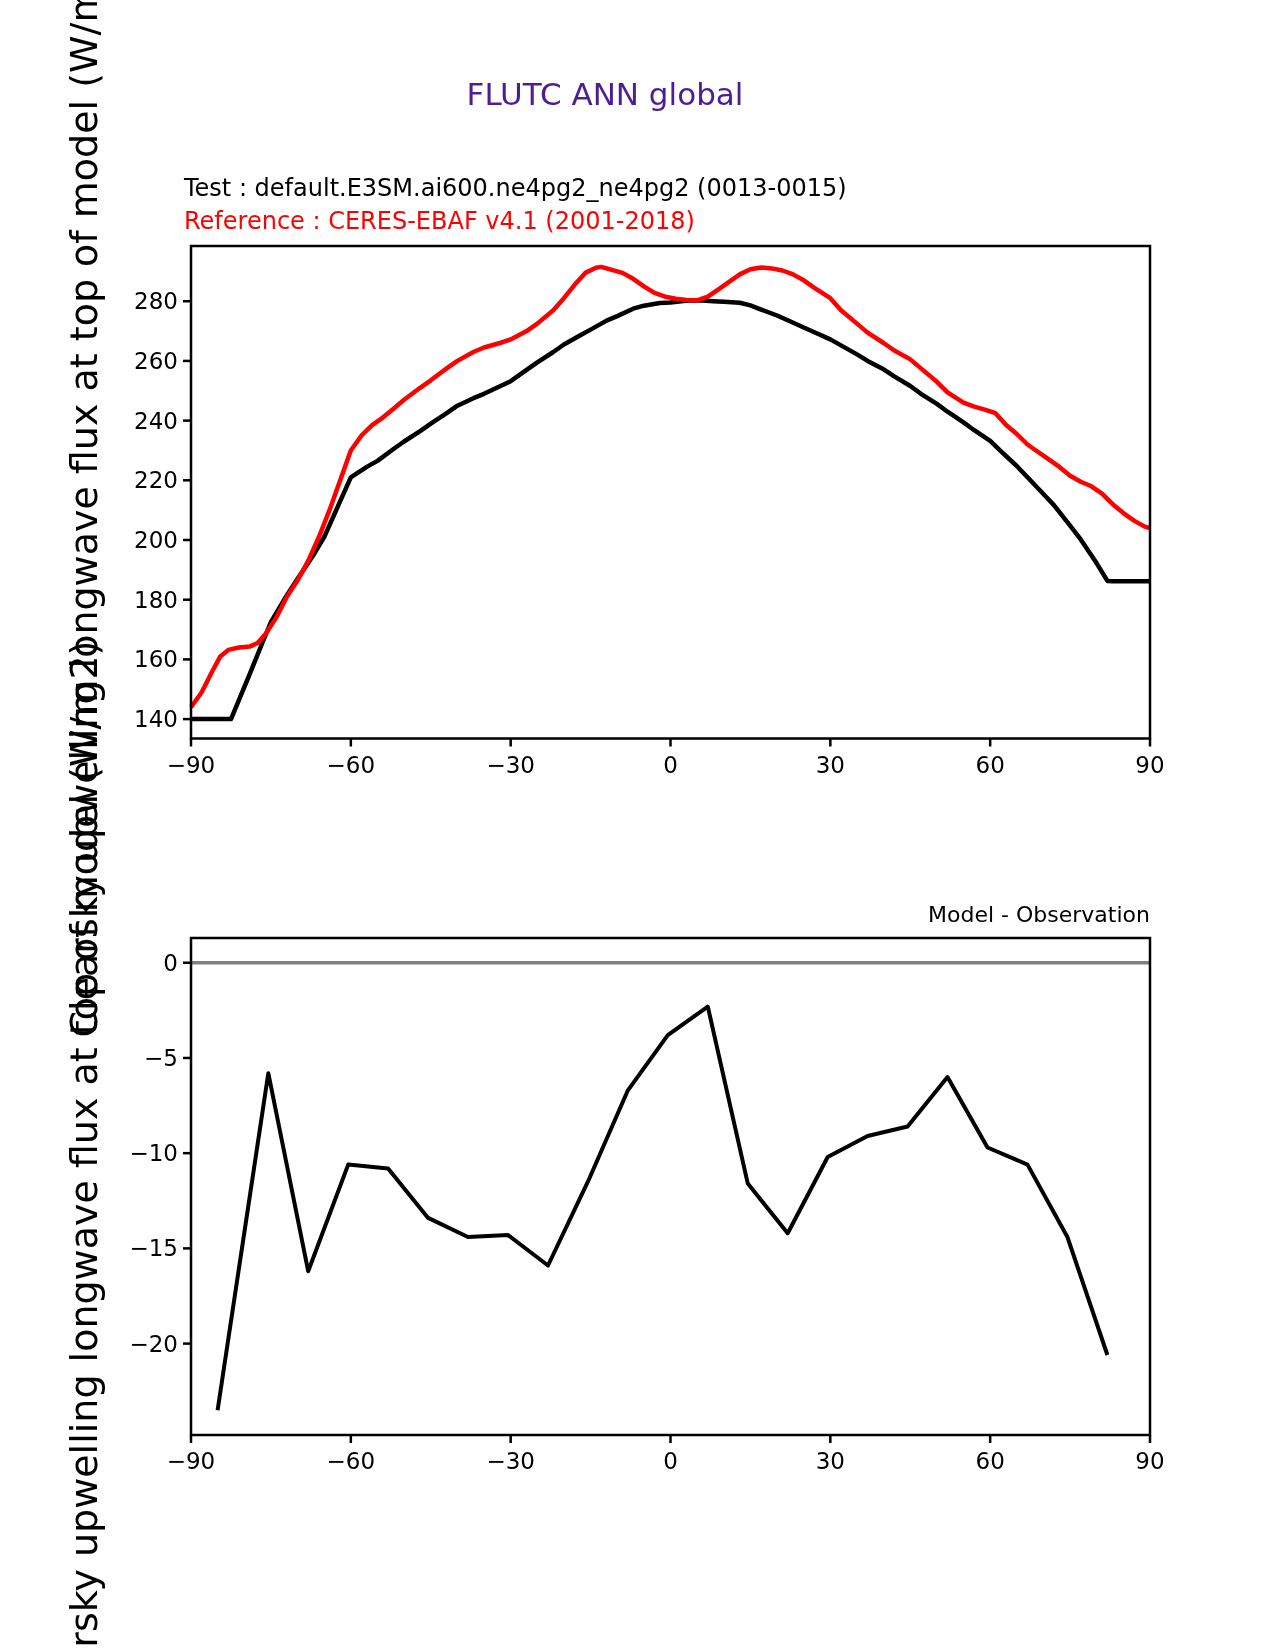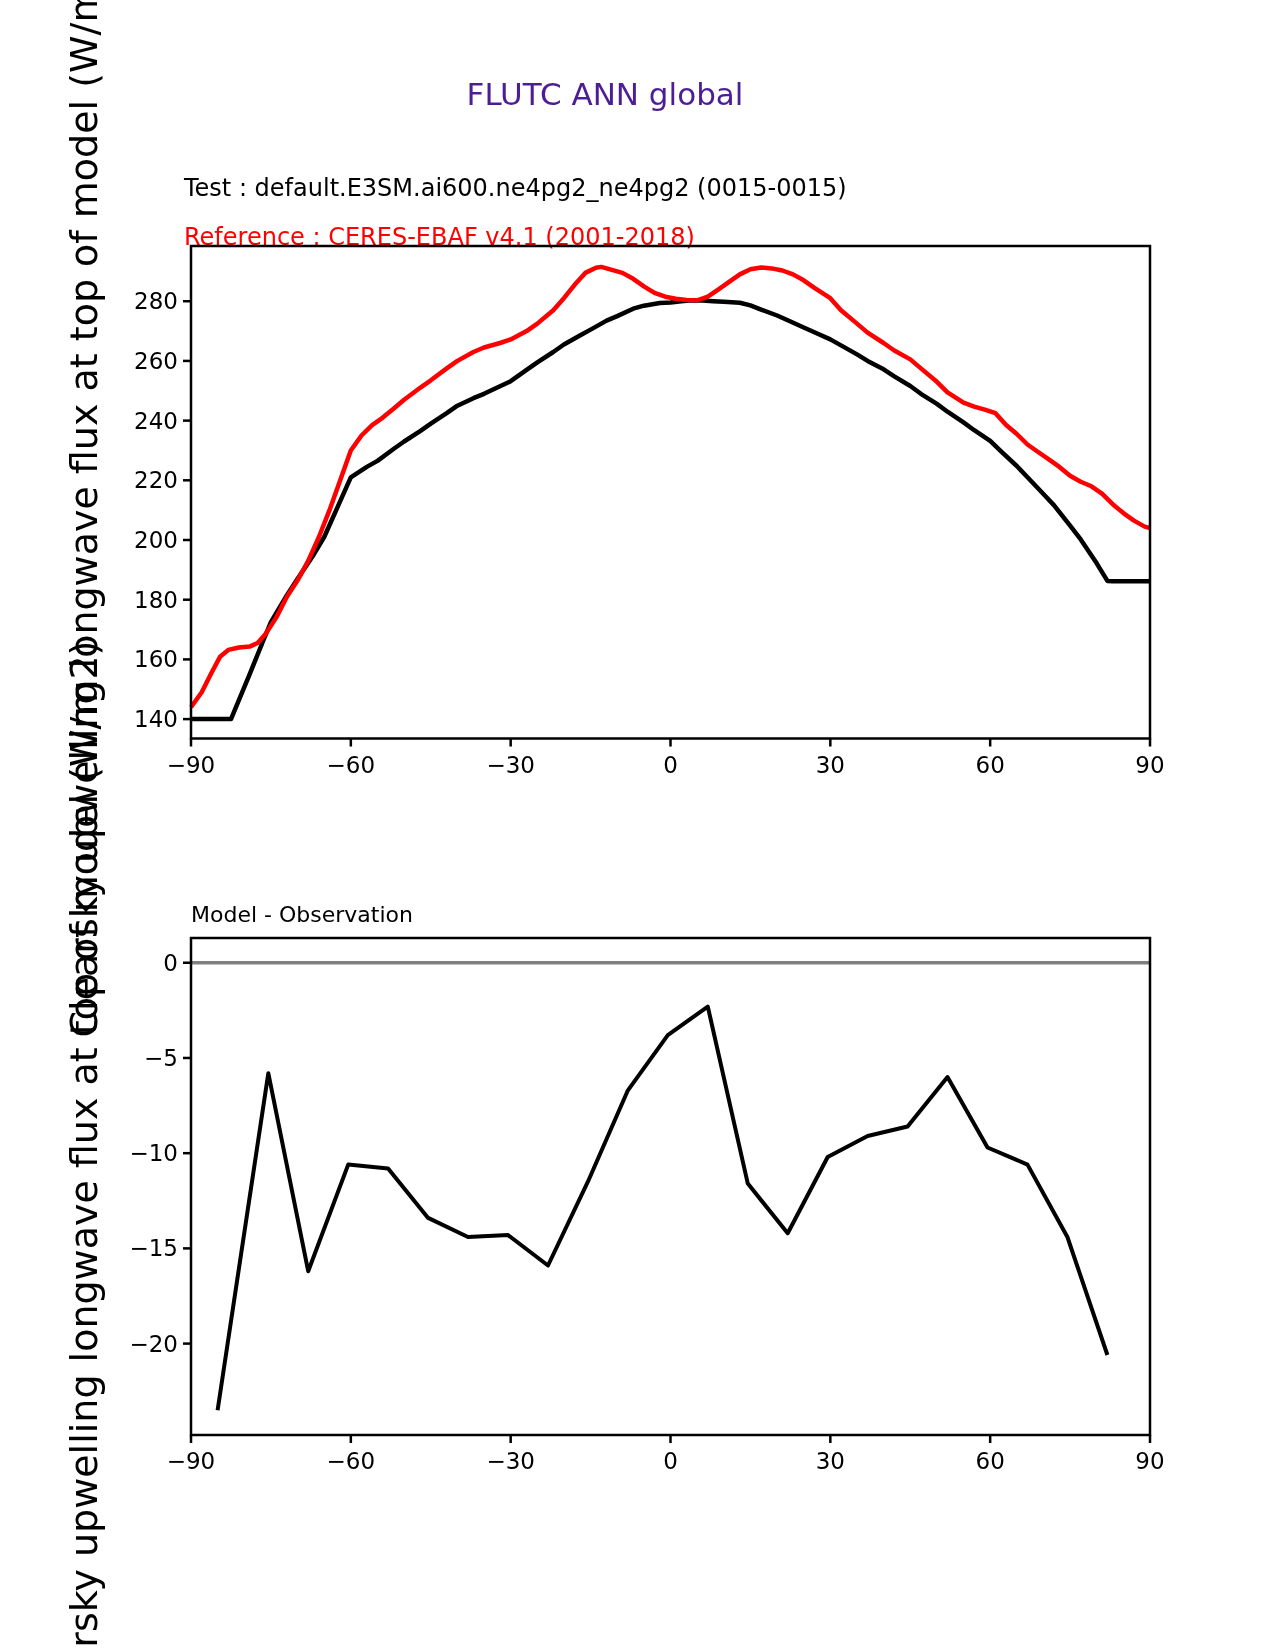--- a/index.html
+++ b/index.html
@@ -6,39 +6,39 @@
   body{
     width:1275px;height:1650px;position:relative;overflow:hidden;
     background:#ffffff;font-family:"DejaVu Sans", sans-serif;
   }
   .fig-title{
     position:absolute;top:76px;left:0;width:1210px;text-align:center;
     font-size:31px;color:#4c1d95;
   }
   .annotation{position:absolute;left:184px;font-size:24px;color:#000;white-space:nowrap;}
   .annotation.test{top:174px;}
-  .annotation.ref{top:207px;color:#ff0000;margin-top:16px;}
+  .annotation.ref{top:207px;color:#ff0000;}
   .panel-title{
-    position:absolute;top:902px;left:191px;width:959px;text-align:left;
+    position:absolute;top:902px;left:191px;width:959px;text-align:right;
     font-size:22px;color:#000;
   }
   .ylab{
     position:absolute;left:84px;white-space:nowrap;font-size:38px;color:#000;
     transform:translate(-50%,-50%) rotate(-90deg);
   }
   .ylab.top{top:492px;}
   .ylab.bottom{top:1186px;}
   svg{position:absolute;top:0;left:0;}
   text{font-family:"DejaVu Sans", sans-serif;}
 </style>
 </head>
 <body>
 
 <div class="fig-title">FLUTC ANN global</div>
-<div class="annotation test">Test : default.E3SM.ai600.ne4pg2_ne4pg2 (0015-0015)</div>
+<div class="annotation test">Test : default.E3SM.ai600.ne4pg2_ne4pg2 (0013-0015)</div>
 <div class="annotation ref">Reference : CERES-EBAF v4.1 (2001-2018)</div>
 <div class="panel-title">Model - Observation</div>
 <div class="ylab top">Clearsky upwelling longwave flux at top of model (W/m2)</div>
 <div class="ylab bottom">Clearsky upwelling longwave flux at top of model (W/m2)</div>
 
 <svg id="chart" width="1275" height="1650" viewBox="0 0 1275 1650">
   <g id="panel-0">
       <polyline points="191.0,719.1 231.0,719.1 249.6,674.3 262.9,641.5 270.9,622.1 286.9,595.2 297.6,578.8 313.5,554.9 324.2,537.0 340.2,501.2 350.8,477.3 366.8,466.9 377.5,460.9 393.5,449.0 404.1,441.5 420.1,431.1 430.8,423.6 446.7,413.2 457.4,405.7 473.4,398.2 484.0,393.8 500.0,386.3 510.7,381.2 526.6,369.9 537.3,362.4 553.3,352.0 563.9,344.5 579.9,335.5 590.6,329.6 606.6,320.6 617.2,316.1 633.2,308.7 643.9,305.7 659.8,303.0 670.5,302.4 681.2,301.2 691.8,300.3 702.5,300.6 713.1,301.2 723.8,301.8 739.8,302.7 750.4,305.4 761.1,309.6 777.1,315.5 787.7,320.3 803.7,327.5 814.4,332.3 830.3,339.4 841.0,345.4 857.0,354.4 867.6,360.9 883.6,369.3 894.3,376.4 910.3,386.0 920.9,393.8 936.9,403.9 947.5,411.7 963.5,422.4 974.2,430.2 990.2,440.9 1000.8,451.1 1016.8,466.0 1027.5,477.3 1043.4,494.0 1054.1,505.4 1070.1,525.7 1080.7,539.4 1096.7,563.3 1107.4,580.9 1112.7,581.2 1150.0,581.2" fill="none" stroke="#000000" stroke-width="4.5" stroke-linejoin="round" stroke-linecap="butt"></polyline>
       <polyline points="191.0,707.2 201.7,692.2 212.3,671.3 220.3,656.4 228.3,649.9 238.9,647.5 249.6,646.6 257.6,643.0 265.6,634.0 276.2,617.6 286.9,596.7 297.6,580.3 308.2,560.9 318.9,537.0 329.5,510.2 340.2,480.3 350.8,450.5 361.5,435.5 372.1,425.1 382.8,417.6 393.5,408.7 404.1,399.7 420.1,387.8 430.8,380.3 446.7,368.4 457.4,360.9 473.4,352.0 484.0,347.5 500.0,343.0 510.7,339.4 526.6,331.1 537.3,323.6 553.3,310.2 563.9,298.2 574.6,284.8 585.3,272.9 595.9,267.8 601.2,266.9 611.9,269.9 622.5,272.9 633.2,278.8 643.9,286.3 654.5,292.9 665.2,296.7 675.8,298.8 686.5,300.0 697.1,300.3 707.8,296.7 718.5,289.3 729.1,281.8 739.8,274.4 750.4,269.3 761.1,267.5 771.7,268.4 782.4,270.5 793.0,274.4 803.7,280.3 814.4,287.8 830.3,298.2 841.0,310.2 857.0,323.6 867.6,332.6 883.6,343.0 894.3,350.5 910.3,359.4 920.9,368.4 936.9,381.8 947.5,392.3 963.5,402.7 974.2,406.6 984.8,409.6 995.5,413.2 1006.1,425.1 1016.8,434.0 1027.5,444.5 1038.1,452.0 1048.8,459.4 1059.4,466.9 1070.1,475.8 1080.7,481.8 1091.4,486.3 1102.0,493.7 1112.7,504.2 1123.4,513.1 1134.0,520.6 1144.7,526.6 1150.0,528.1" fill="none" stroke="#ff0000" stroke-width="4.5" stroke-linejoin="round" stroke-linecap="butt"></polyline>
       <rect x="191" y="246" width="959" height="492.5" fill="none" stroke="#000000" stroke-width="2.5"></rect>

